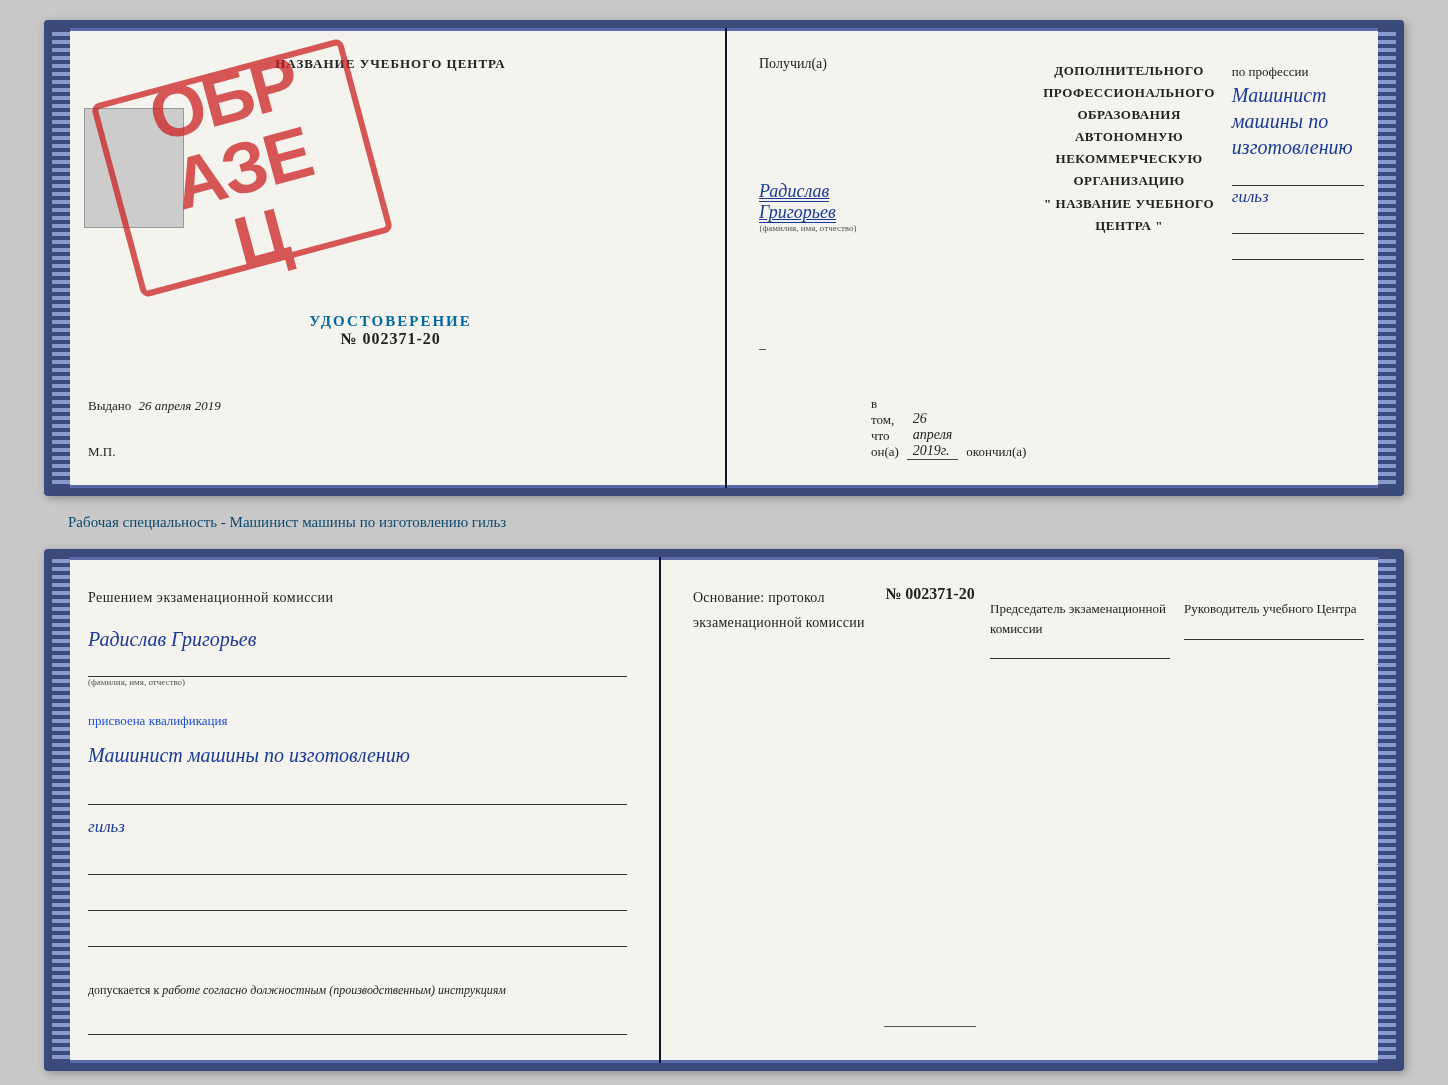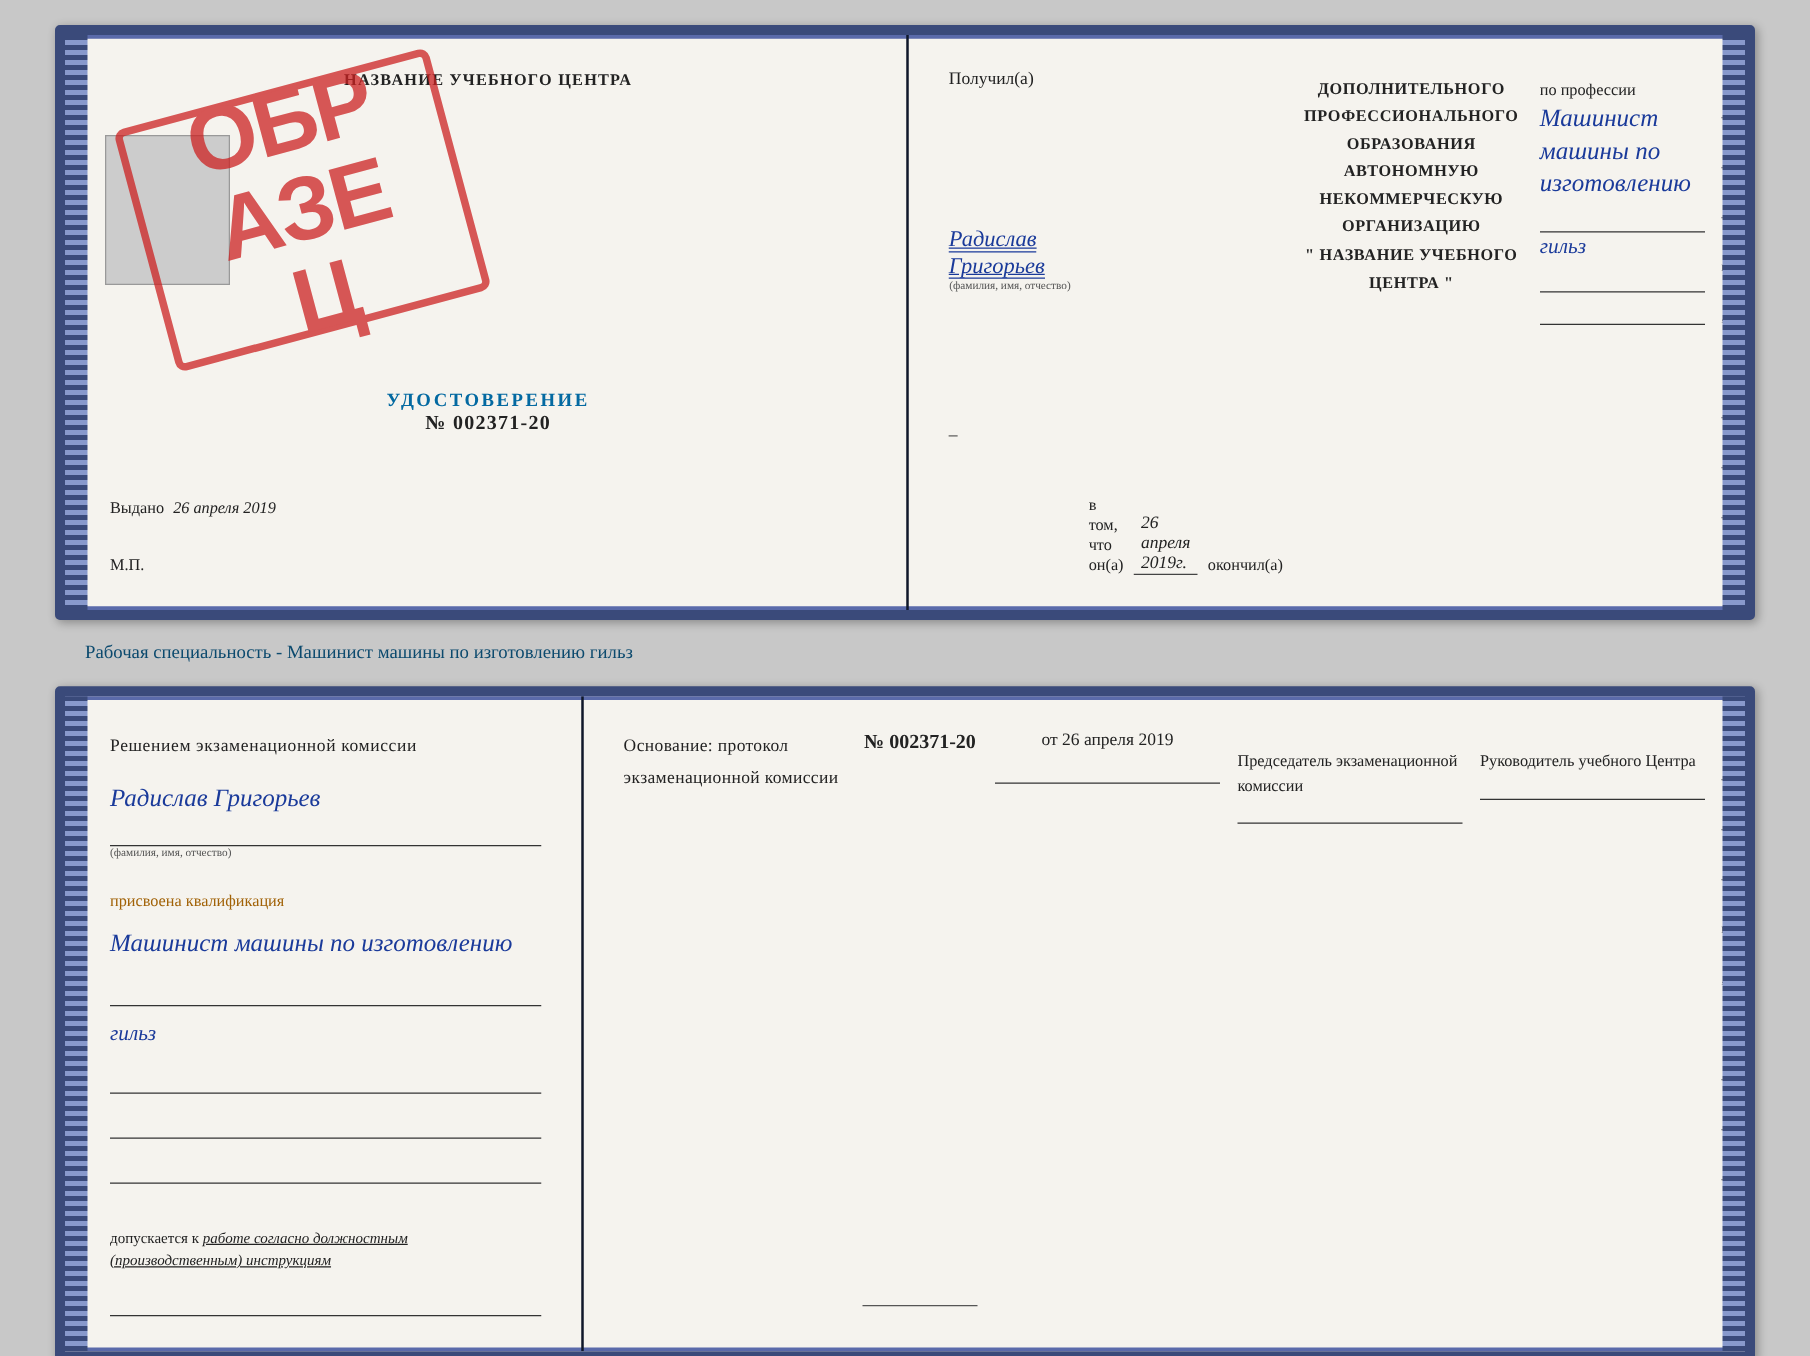--- a/index.html
+++ b/index.html
@@ -236,21 +236,21 @@
       font-style: italic;
     }
 
     .small-label {
       font-size: 9px;
       color: #555;
     }
 
     .prisvoena-label {
       font-size: 13px;
-      color: #a16207;
+      color: #1d4ed8;
       margin-top: 12px;
       margin-bottom: 2px;
     }
 
     .kvalif-value {
       font-family: 'Palatino Linotype', 'Book Antiqua', serif;
       font-size: 20px;
       color: #1a3a9a;
       font-style: italic;
       line-height: 1.4;
@@ -258,21 +258,20 @@
 
     .dopuskaetsya {
       font-size: 12px;
       color: #222;
       margin-top: 24px;
       line-height: 1.5;
     }
 
     .dopuskaetsya-val {
       font-style: italic;
-      text-decoration: underline;
     }
 
     
     .osnov-header {
       font-size: 14px;
       color: #222;
       letter-spacing: 0.3px;
       line-height: 1.8;
       margin-bottom: 12px;
     }
@@ -450,25 +449,20 @@
         <span>–</span>
     </div>
 
     <div class="osnov-header">Основание: протокол экзаменационной  комиссии</div>
 
     <div class="protocol-number">
       <span>№</span>
       <span>002371-20</span>
     </div>
 
-    <div class="ot-date">
-      <span>от</span>
-      <span>26 апреля 2019</span>
-      <div class="underline-field" style="width:180px; margin: 2px auto 0;"></div>
-    </div>
 
     <div class="sign-block">
       <div class="sign-label">Председатель экзаменационной комиссии</div>
       <div class="sign-line"></div>
     </div>
 
     <div class="sign-block">
       <div class="sign-label">Руководитель учебного Центра</div>
       <div class="sign-line"></div>
     </div>

